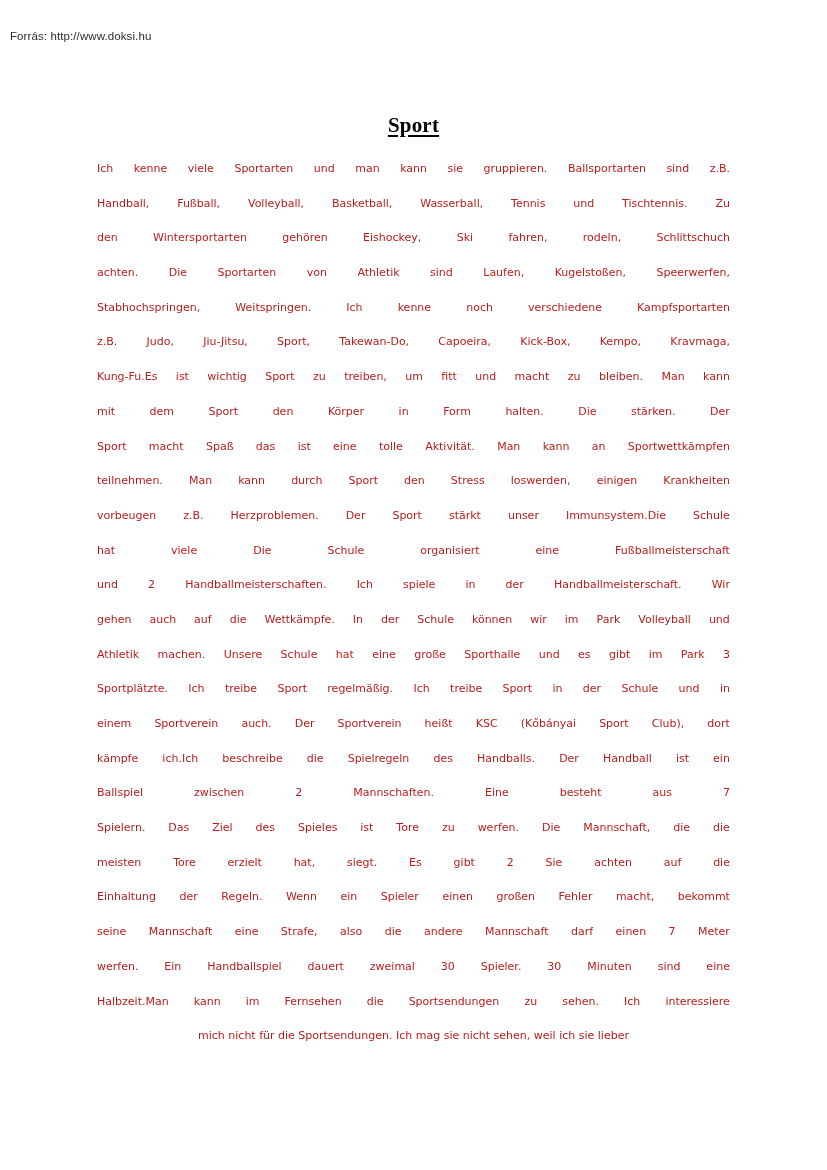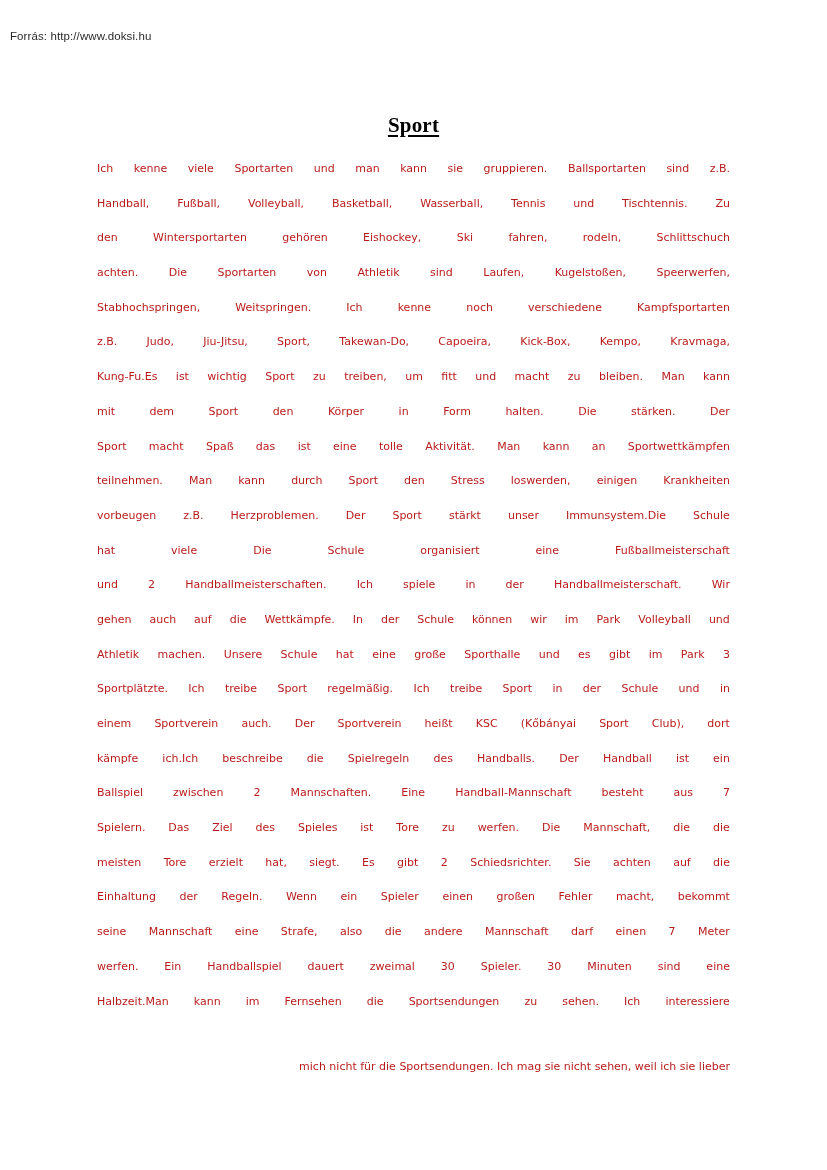--- a/index.html
+++ b/index.html
@@ -79,22 +79,21 @@
     display: flex;
     justify-content: space-between;
     white-space: normal;
   }
   .doc-line.justify > span {
     display: inline-block;
     white-space: pre;
   }
   .doc-line.last {
     display: block;
-    text-align: right;
-    margin-top: 31px;
+    text-align: center;
   }
 </style>
 </head>
 <body>
 
 <div class="page">
 
   <div class="source-header">Forrás: http://www.doksi.hu</div>
 
   <h1 class="doc-title">Sport</h1>
@@ -324,21 +323,20 @@
         <span>Handball</span>
         <span>ist</span>
         <span>ein</span>
       </div>
       <div class="doc-line justify">
         <span>Ballspiel</span>
         <span>zwischen</span>
         <span>2</span>
         <span>Mannschaften.</span>
         <span>Eine</span>
-        <span>Handball-Mannschaft</span>
         <span>besteht</span>
         <span>aus</span>
         <span>7</span>
       </div>
       <div class="doc-line justify">
         <span>Spielern.</span>
         <span>Das</span>
         <span>Ziel</span>
         <span>des</span>
         <span>Spieles</span>
@@ -353,21 +351,20 @@
       </div>
       <div class="doc-line justify">
         <span>meisten</span>
         <span>Tore</span>
         <span>erzielt</span>
         <span>hat,</span>
         <span>siegt.</span>
         <span>Es</span>
         <span>gibt</span>
         <span>2</span>
-        <span>Schiedsrichter.</span>
         <span>Sie</span>
         <span>achten</span>
         <span>auf</span>
         <span>die</span>
       </div>
       <div class="doc-line justify">
         <span>Einhaltung</span>
         <span>der</span>
         <span>Regeln.</span>
         <span>Wenn</span>

